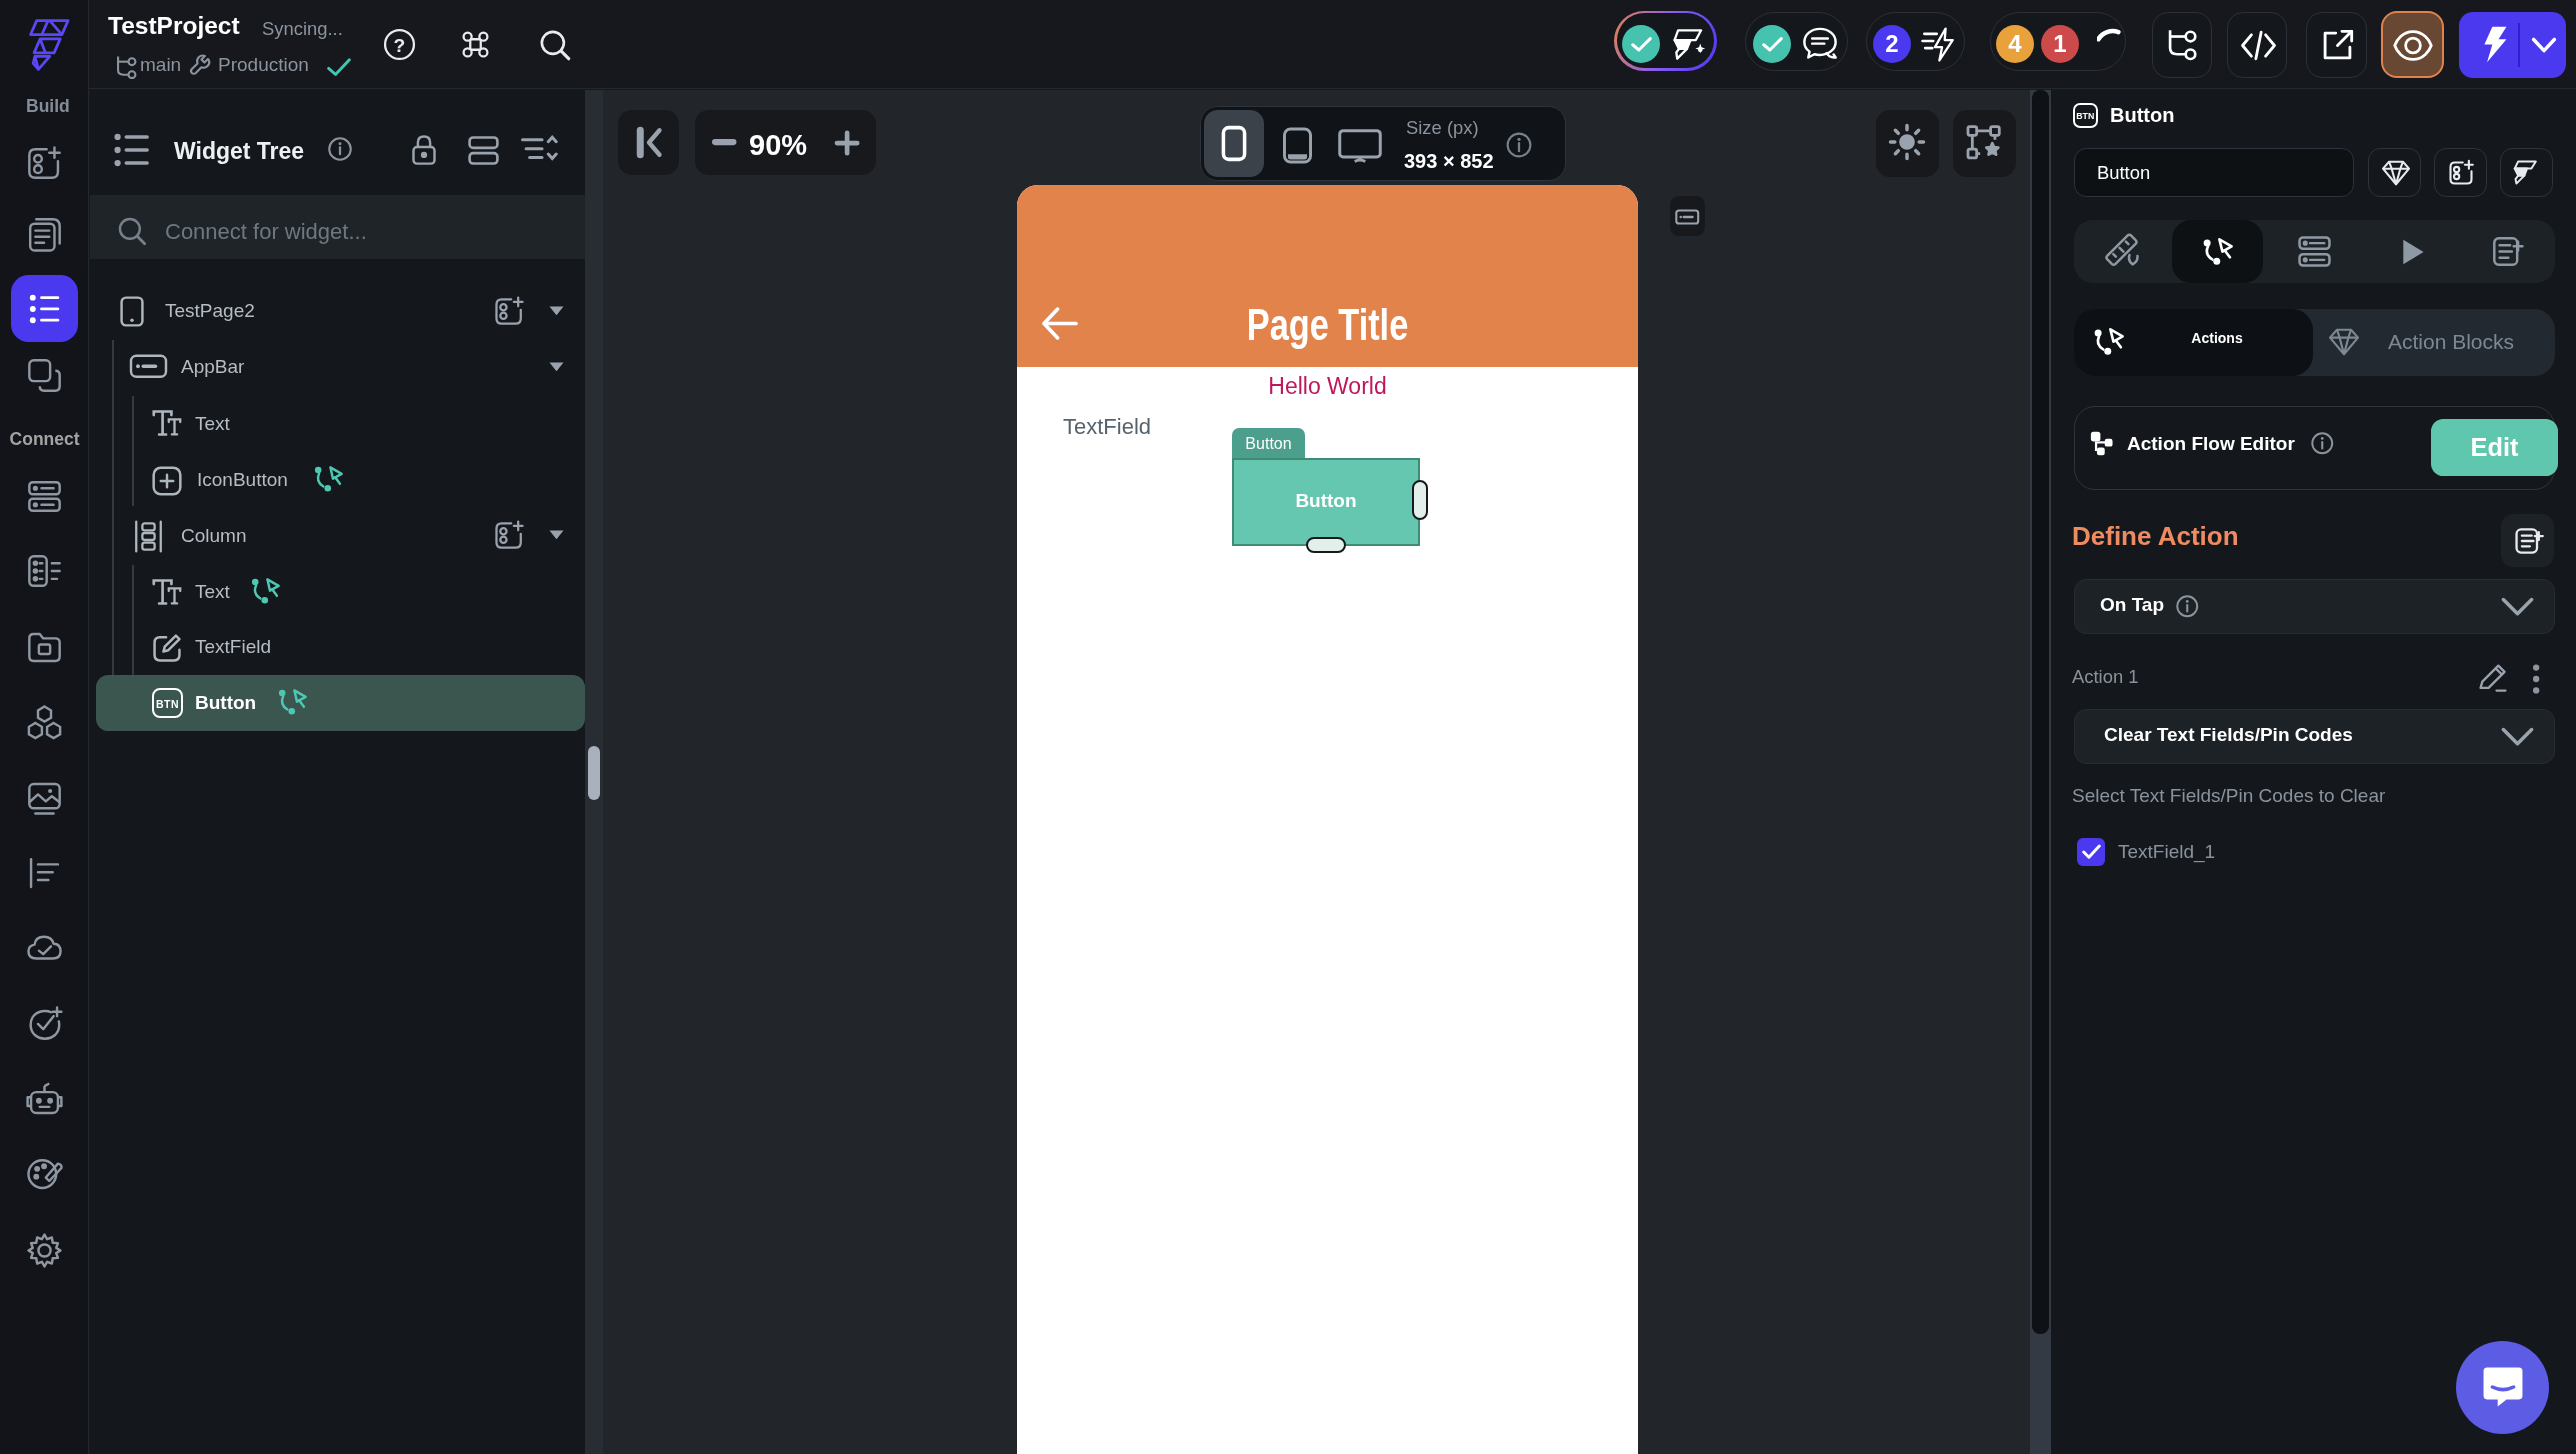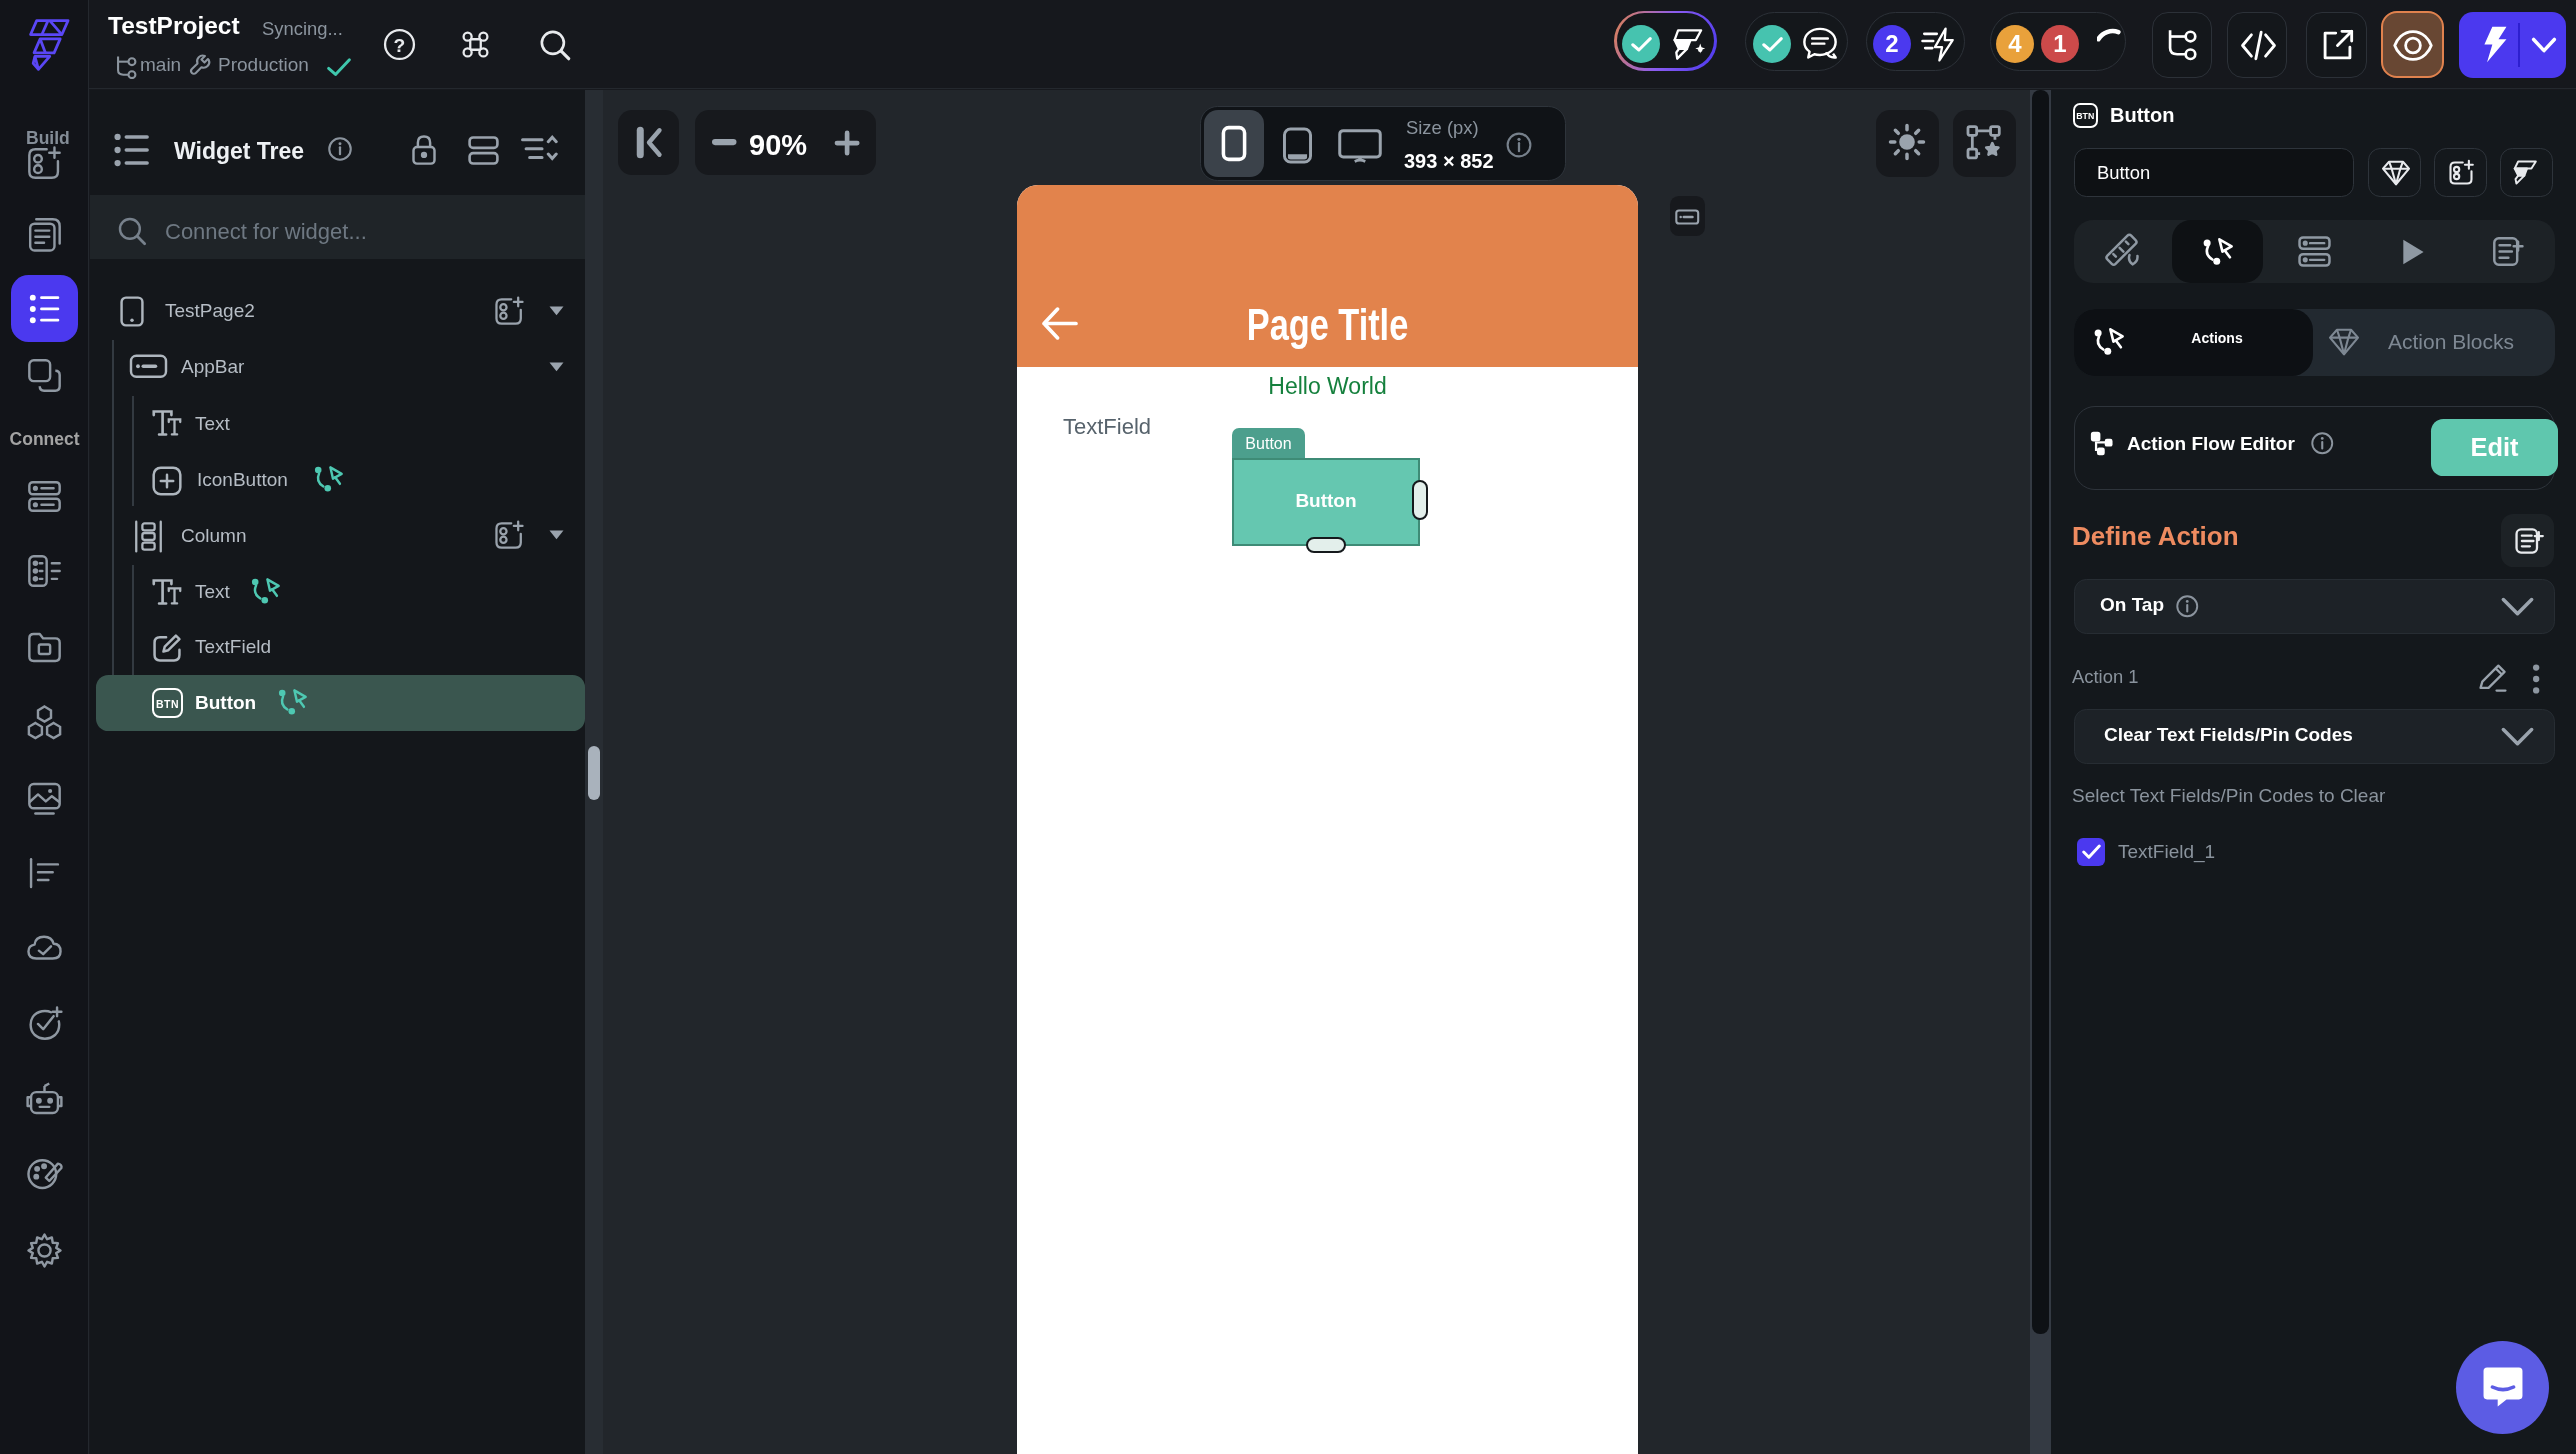--- a/index.html
+++ b/index.html
@@ -156,21 +156,21 @@
   </svg>
   <div class="abs" style="left:2518px;top:23px;width:1.8px;height:44px;background:#2d1fd0;"></div>
   <svg class="abs" style="left:2530px;top:36px;" width="28" height="19" viewBox="0 0 32 22">
     <path d="M4 4 L16 17 L28 4" fill="none" stroke="#fff" stroke-width="4" stroke-linecap="round" stroke-linejoin="round"></path>
   </svg>
 
   
   <div class="abs" id="sidebar" style="left:0;top:0;width:89px;height:1454px;background:#121419;border-right:1.8px solid #24282e;"></div>
 
   
-  <div class="abs" style="left:26px;top:96px;font-size:17.5px;font-weight:bold;color:#848d97;margin-top:32px;">Build</div>
+  <div class="abs" style="left:26px;top:96px;font-size:17.5px;font-weight:bold;color:#848d97;">Build</div>
   <div class="abs" style="left:9.6px;top:429px;font-size:17.5px;font-weight:bold;color:#a3a3a3;">Connect</div>
   <div class="abs" style="left:11.4px;top:275px;width:67px;height:67px;border-radius:17.5px;background:#4b39ef;"></div>
 
   <g id="sidebar-icons"></g>
   
   <svg class="abs" style="left:25.4px;top:144px;" width="39" height="39" viewBox="0 0 45 45">
     <g fill="none" stroke="#8f98a2" stroke-width="2.8" stroke-linecap="round">
       <path d="M25 6 L12 6 Q5 6 5 13 L5 32 Q5 39 12 39 L31 39 Q38 39 38 32 L38 20"></path>
       <circle cx="15" cy="17" r="4.4"></circle>
         <circle cx="15" cy="29" r="4.4"></circle>
@@ -536,21 +536,21 @@
     <path d="M31 22 l2 4.5 5 .5 -3.6 3.4 1 4.9 -4.4 -2.5 -4.4 2.5 1 -4.9 -3.6 -3.4 5 -.5 Z" fill="#9aa3ad" stroke="#9aa3ad" stroke-width="3" stroke-linejoin="round"></path>
   </svg>
 
   
   <div class="abs" style="left:1017px;top:185px;width:621px;height:1269px;border-radius:21px 21px 0 0;overflow:hidden;background:#ffffff;">
     <div class="abs" style="left:0;top:0;width:621px;height:182px;background:#e2834c;"></div>
     <svg class="abs" style="left:23px;top:120px;" width="40" height="37" viewBox="0 0 50 44">
       <path d="M22 4 L5 22 L22 40 M5 22 L45 22" fill="none" stroke="#fff" stroke-width="4.6" stroke-linecap="round" stroke-linejoin="round"></path>
     </svg>
     <div class="abs" style="left:0;top:115px;width:621px;text-align:center;font-size:44px;font-weight:bold;color:#fff;transform:scaleX(0.78);">Page Title</div>
-    <div class="abs" style="left:0;top:188px;width:621px;text-align:center;font-size:23px;color:#15803d;">Hello World</div>
+    <div class="abs" style="left:0;top:188px;width:621px;text-align:center;font-size:23px;color:#be185d;">Hello World</div>
     <div class="abs" style="left:46px;top:229px;font-size:22px;color:#57636c;">TextField</div>
 
     <div class="abs" style="left:215px;top:243px;width:73px;height:32px;border-radius:7px 7px 0 0;background:#4c9f8d;text-align:center;font-size:16px;color:#fff;line-height:32px;">Button</div>
 
     <div class="abs" style="left:215px;top:273px;width:188px;height:88px;background:#65c7b0;border:2.2px solid #3e8b76;"></div>
     <div class="abs" style="left:215px;top:305px;width:188px;text-align:center;font-size:19px;font-weight:bold;color:#fff;">Button</div>
 
     <div class="abs" style="left:395px;top:295px;width:16px;height:40px;border-radius:8px;background:#e3efeb;border:2.2px solid #15191c;"></div>
     <div class="abs" style="left:289px;top:352px;width:40px;height:16px;border-radius:8px;background:#e3efeb;border:2.2px solid #15191c;"></div>
   </div>

